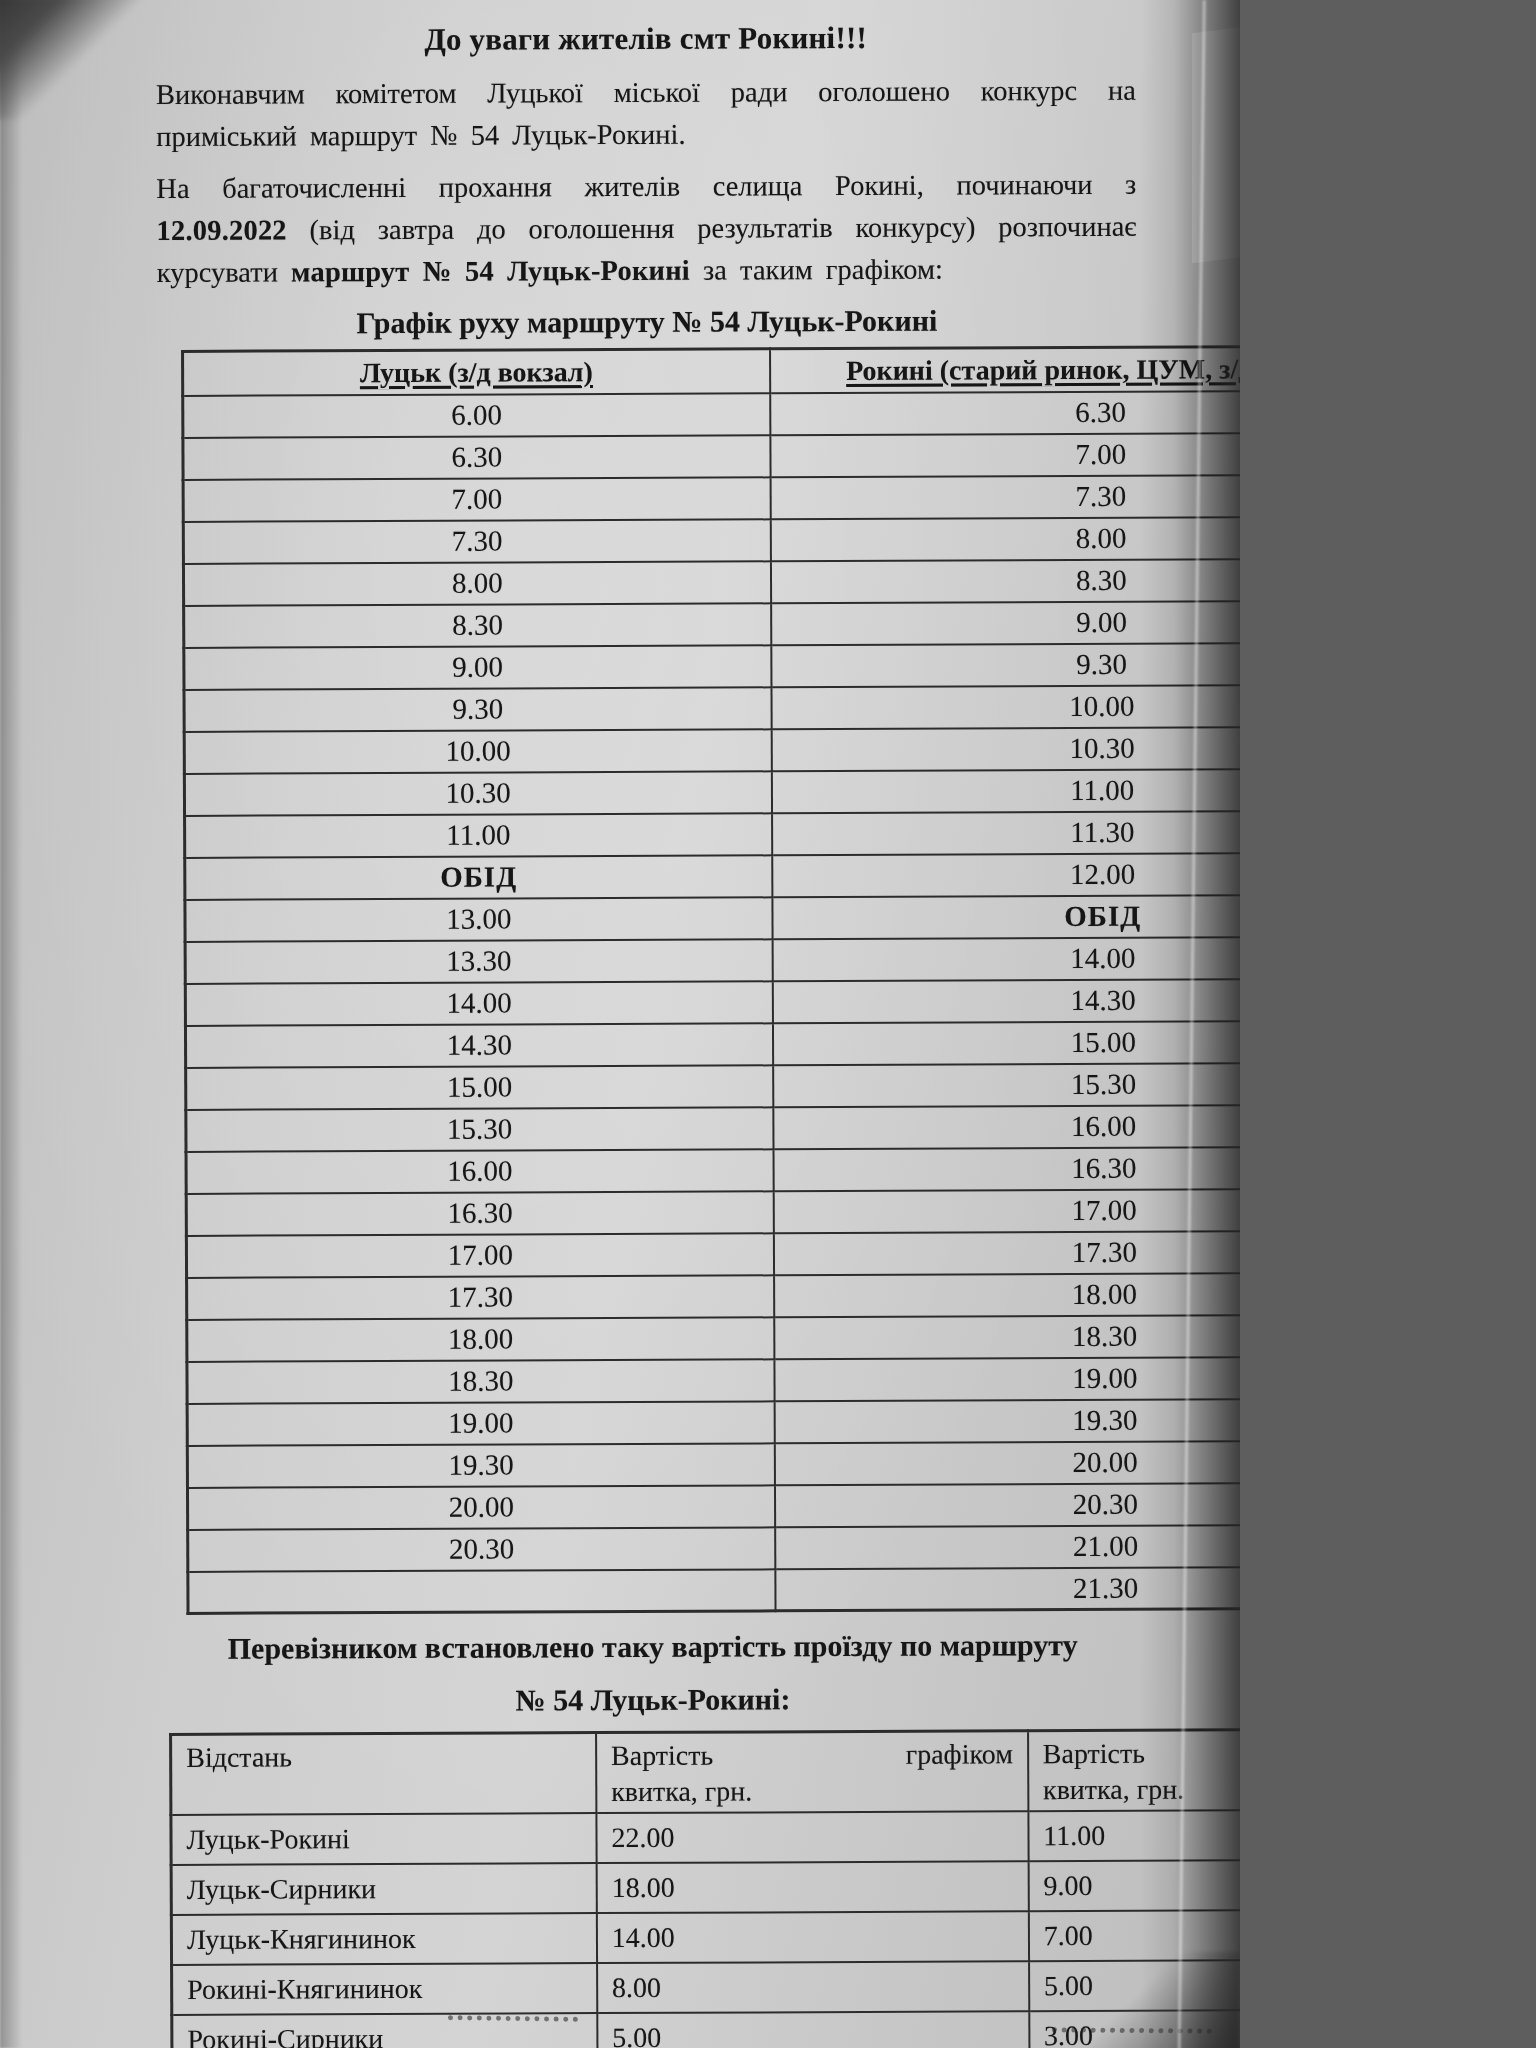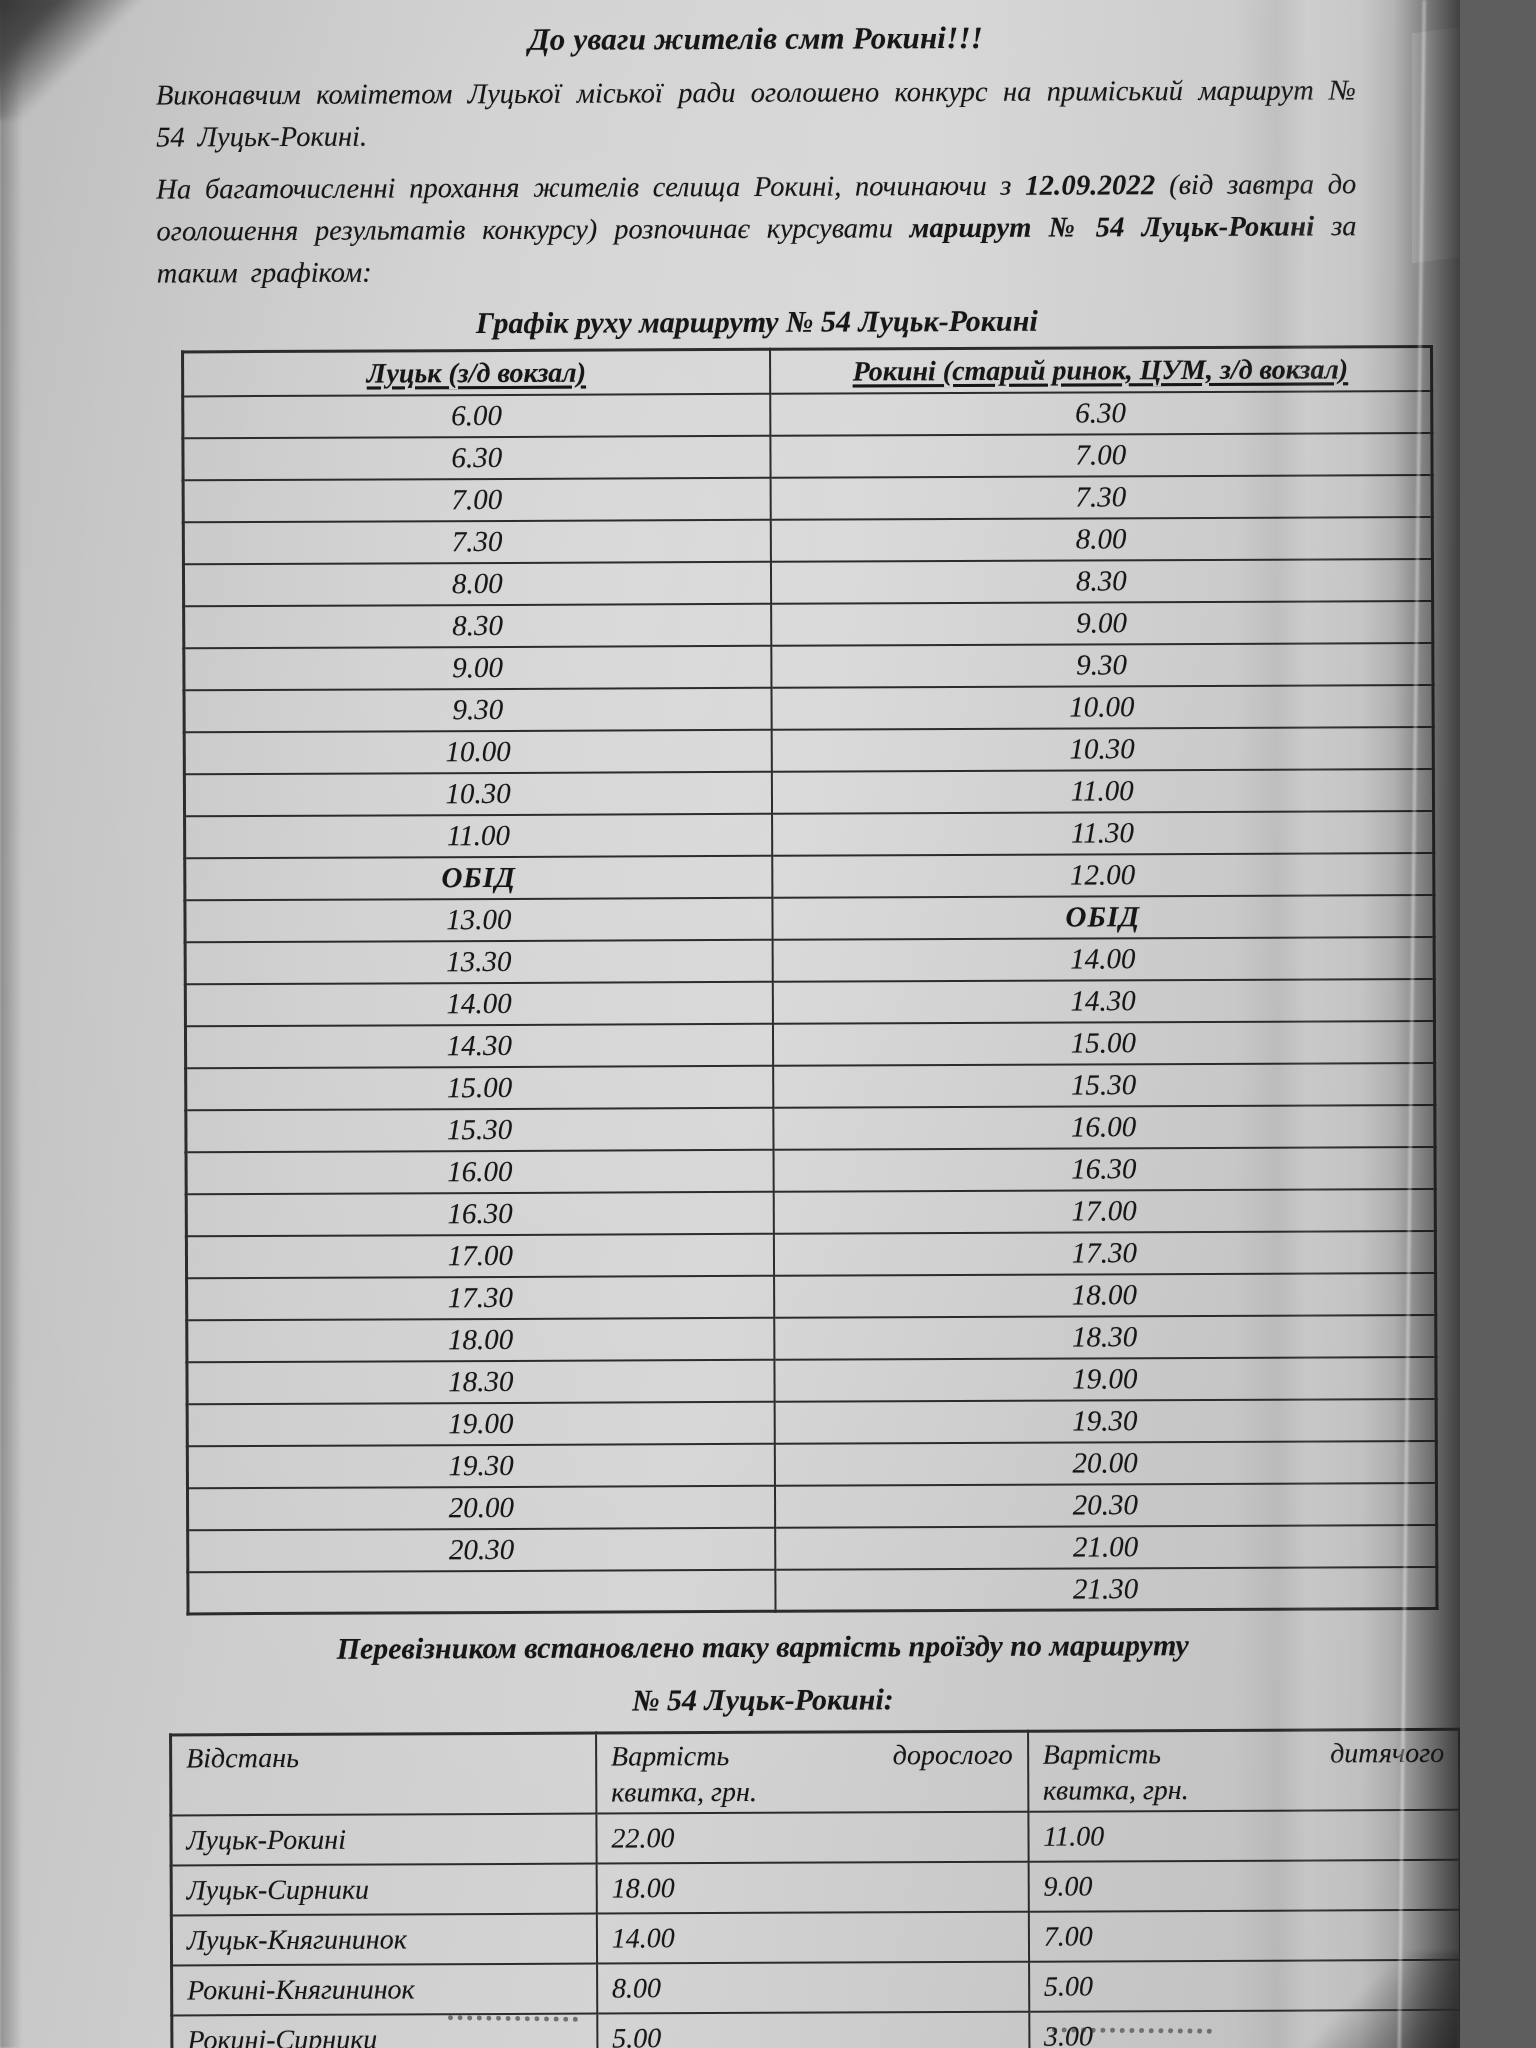--- a/index.html
+++ b/index.html
@@ -3,26 +3,25 @@
 <meta charset="utf-8">
 <style>
   * { margin: 0; padding: 0; box-sizing: border-box; }
   html, body { width: 1536px; height: 2048px; }
   body {
     font-family: "Liberation Serif", "DejaVu Serif", serif;
     background: #5e5e5e;
   }
   .photo {
     position: relative;
-    width: 1460px; height: 2048px;
+    width: 1240px; height: 2048px;
     overflow: hidden;
     background:
       radial-gradient(ellipse at 42% 28%, rgba(255,255,255,0.20), rgba(255,255,255,0) 62%),
       linear-gradient(100deg, #bcbcbc 0%, #cdcdcd 28%, #d4d4d4 52%, #c7c7c7 78%, #bdbdbd 100%);
-    font-style: italic;
   }
   
   .corner-shadow-tl {
     position: absolute; top: -6px; left: -6px; width: 150px; height: 125px;
     background: linear-gradient(135deg, #343434 0%, #4a4a4a 26%, rgba(74,74,74,0) 56%);
     filter: blur(3px); z-index: 5;
   }
   .edge-shadow-left {
     position: absolute; top: 0; left: 0; width: 22px; height: 100%;
     background: linear-gradient(to right, rgba(0,0,0,0.28), rgba(0,0,0,0)); 
@@ -299,21 +298,21 @@
           <col class="pc1">
           <col class="pc2">
           <col class="pc3">
         </colgroup>
       <thead>
         <tr>
           <th>Відстань</th>
           <th>
             <span class="split-head">
                 <span>Вартість</span>
-                <span>дорослого</span>
+                <span>графіком</span>
               </span>
             <span class="split-sub">квитка, грн.</span>
           </th>
           <th>
             <span class="split-head">
                 <span>Вартість</span>
                 <span>дитячого</span>
               </span>
             <span class="split-sub">квитка, грн.</span>
           </th>

